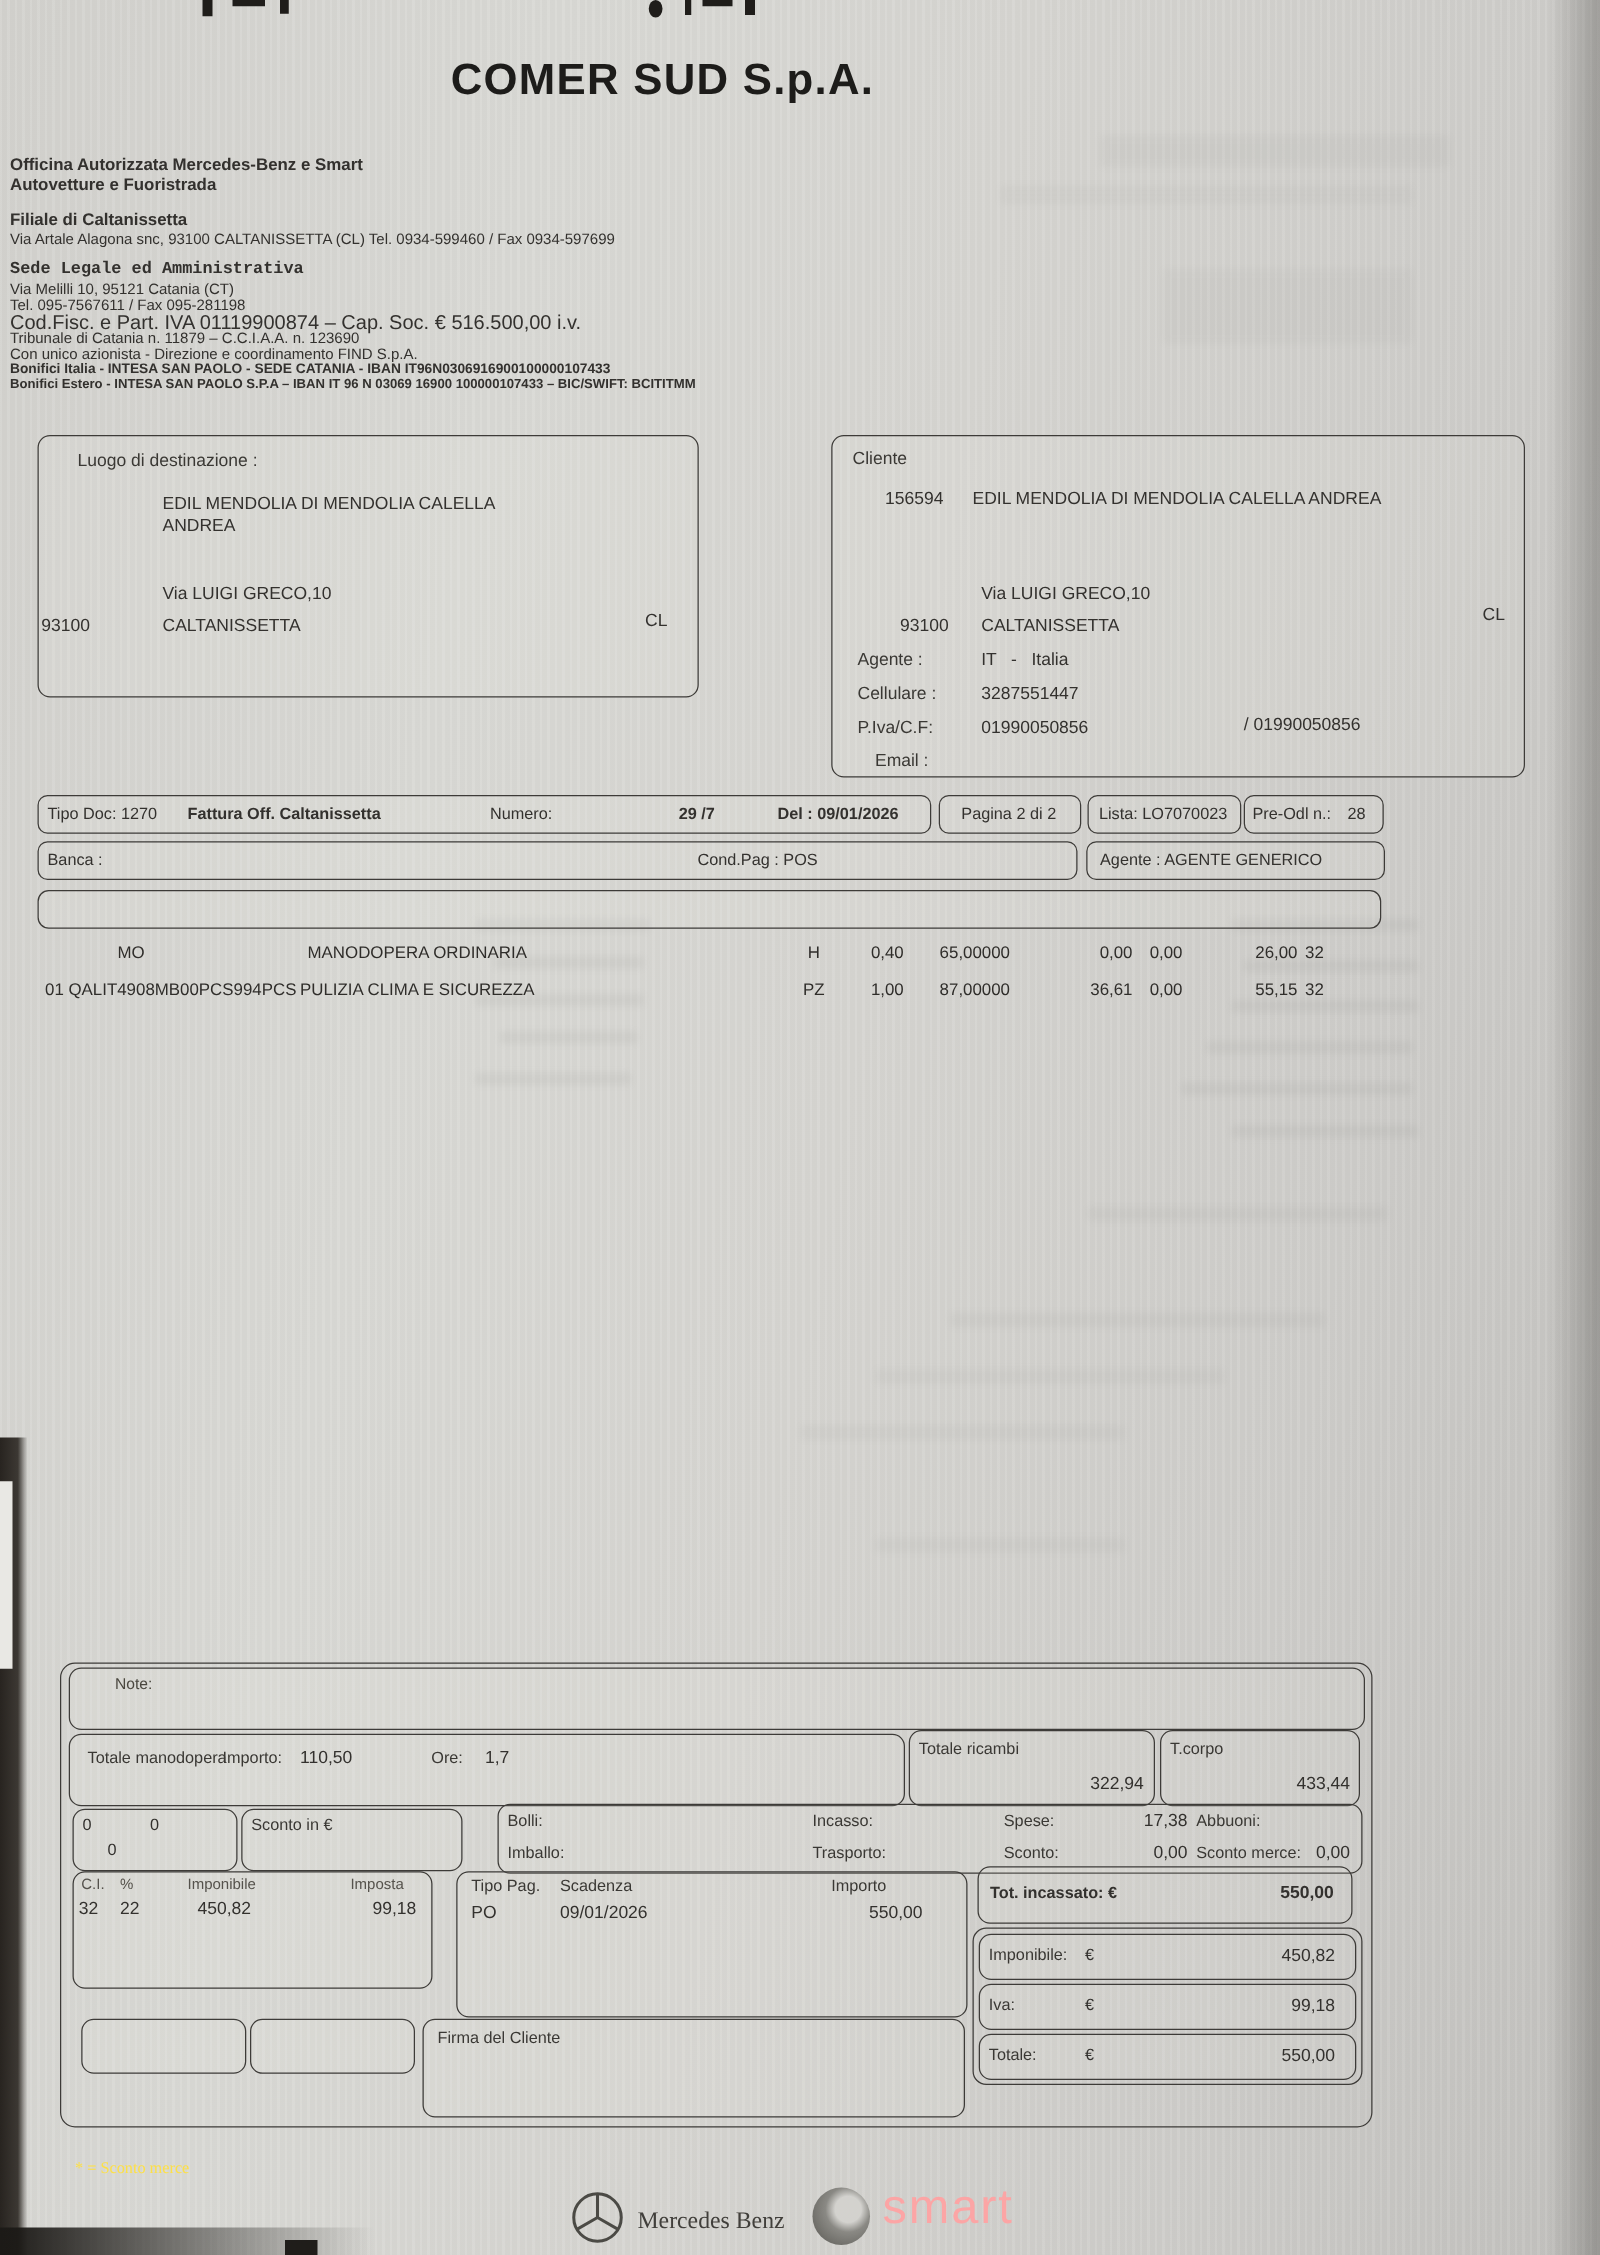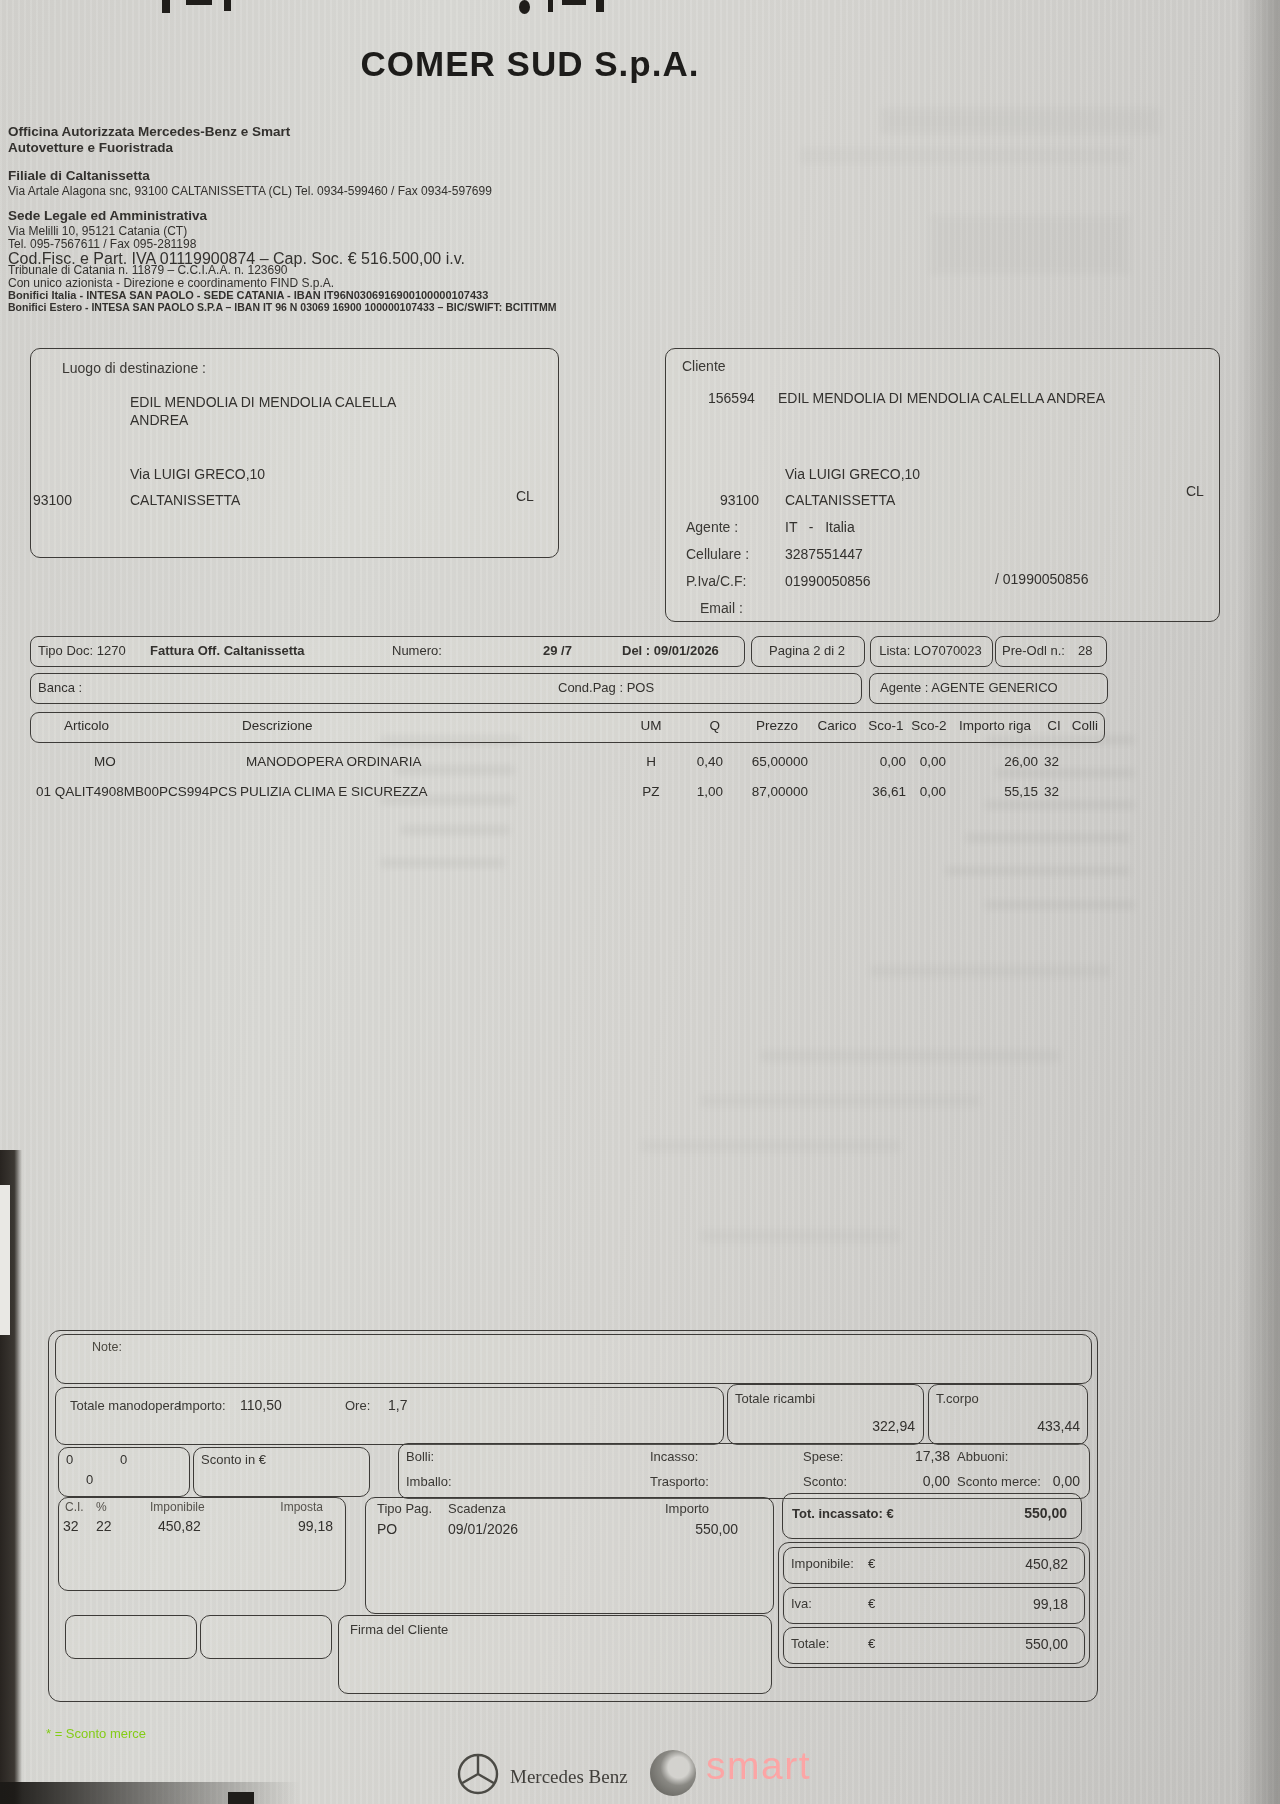--- a/index.html
+++ b/index.html
@@ -74,21 +74,21 @@
   <div class="ghost" style="left:700px;top:1095px;width:280px;height:12px;opacity:.06;"></div>
   <div class="ghost" style="left:640px;top:1140px;width:260px;height:12px;opacity:.06;"></div>
   <div class="ghost" style="left:700px;top:1230px;width:200px;height:12px;opacity:.06;"></div>
 
   <div class="a" style="left:0;top:44px;width:1060px;text-align:center;font-size:35px;font-weight:bold;letter-spacing:1px;color:#1d1c1a;">COMER SUD S.p.A.</div>
 
   <div class="a b" style="left:8px;top:124px;font-size:13.5px;">Officina Autorizzata Mercedes-Benz e Smart</div>
   <div class="a b" style="left:8px;top:140px;font-size:13.5px;">Autovetture e Fuoristrada</div>
   <div class="a b" style="left:8px;top:168px;font-size:13.5px;">Filiale di Caltanissetta</div>
   <div class="a" style="left:8px;top:184px;font-size:12px;">Via Artale Alagona snc, 93100 CALTANISSETTA (CL) Tel. 0934-599460 / Fax 0934-597699</div>
-  <div class="a b" style="left:8px;top:208px;font-size:13.5px;">Sede Legale ed Amministrativa</div>
+  <div class="a b" style="left:8px;top:208px;font-size:13.5px;font-family:Liberation Mono, monospace;">Sede Legale ed Amministrativa</div>
   <div class="a" style="left:8px;top:224px;font-size:12px;">Via Melilli 10, 95121 Catania (CT)</div>
   <div class="a" style="left:8px;top:237px;font-size:12px;">Tel. 095-7567611  /  Fax 095-281198</div>
   <div class="a" style="left:8px;top:250px;font-size:16px;">Cod.Fisc. e Part. IVA 01119900874 – Cap. Soc. € 516.500,00 i.v.</div>
   <div class="a" style="left:8px;top:263px;font-size:12px;">Tribunale di Catania n. 11879 – C.C.I.A.A. n. 123690</div>
   <div class="a" style="left:8px;top:276px;font-size:12px;">Con unico azionista - Direzione e coordinamento  FIND S.p.A.</div>
   <div class="a" style="left:8px;top:289px;font-size:11px;font-weight:600;">Bonifici Italia  -  INTESA SAN PAOLO - SEDE CATANIA - IBAN IT96N0306916900100000107433</div>
   <div class="a" style="left:8px;top:301px;font-size:10.5px;font-weight:600;">Bonifici Estero  -  INTESA SAN PAOLO S.P.A – IBAN IT 96 N 03069 16900 100000107433 – BIC/SWIFT: BCITITMM</div>
 
   <div class="bx" style="left:30px;top:348px;width:527px;height:208px;"></div>
   <div class="a t14 lbl" style="left:62px;top:360px;">Luogo di destinazione :</div>
@@ -130,33 +130,20 @@
   <div class="a t13" style="left:1002px;top:643px;">Pre-Odl n.:</div>
   <div class="a t13" style="left:1078px;top:643px;">28</div>
 
   <div class="bx bx-soft" style="left:30px;top:673px;width:830px;height:29px;border-radius:8px;"></div>
   <div class="a t13" style="left:38px;top:680px;">Banca :</div>
   <div class="a t13" style="left:558px;top:680px;">Cond.Pag : POS</div>
   <div class="bx bx-soft" style="left:869px;top:673px;width:237px;height:29px;border-radius:8px;"></div>
   <div class="a t13" style="left:880px;top:680px;">Agente :  AGENTE GENERICO</div>
 
   <div class="bx bx-soft" style="left:30px;top:712px;width:1073px;height:29px;border-radius:9px;"></div>
-  <div class="tbl-row" style="top:718px;">
-    <span class="h-art">Articolo</span>
-    <span class="h-desc">Descrizione</span>
-    <span class="h-c">UM</span>
-    <span class="h-q">Q</span>
-    <span class="h-przo">Prezzo</span>
-    <span class="h-c">Carico</span>
-    <span class="h-c">Sco-1</span>
-    <span class="h-c">Sco-2</span>
-    <span class="h-c">Importo riga</span>
-    <span class="h-c">CI</span>
-    <span class="h-c">Colli</span>
-  </div>
   <div class="tbl-row r1" style="top:754px;">
     <span class="c-art">MO</span>
     <span class="c-desc">MANODOPERA ORDINARIA</span>
     <span class="c-um">H</span>
     <span class="c-q">0,40</span>
     <span class="c-przo" style="text-align:right;">65,00000</span>
     <span class="c-car"></span>
     <span class="c-s1">0,00</span>
     <span class="c-s2">0,00</span>
     <span class="c-imp">26,00</span>
@@ -252,21 +239,21 @@
   <div class="bx bx-soft" style="left:783px;top:1627px;width:300px;height:35px;"></div>
   <div class="a t13 lbl" style="left:791px;top:1636px;">Totale:</div>
   <div class="a t13" style="left:868px;top:1636px;">€</div>
   <div class="a t14 rt" style="left:973px;top:1636px;width:95px;">550,00</div>
 
   <div class="bx bx-soft" style="left:65px;top:1615px;width:130px;height:42px;"></div>
   <div class="bx bx-soft" style="left:200px;top:1615px;width:130px;height:42px;"></div>
   <div class="bx bx-soft" style="left:338px;top:1615px;width:432px;height:77px;"></div>
   <div class="a t13 lbl" style="left:350px;top:1622px;">Firma del Cliente</div>
 
-  <div class="a t13" style="left:46px;top:1726px;color:#84cc16;">* = Sconto merce</div>
+  <div class="a t13" style="left:60px;top:1726px;color:#fde047;font-family:Liberation Serif, serif;">* = Sconto merce</div>
 
   <div class="a star-wrap" style="left:456px;top:1752px;width:44px;height:44px;">
     <svg width="44" height="44" viewBox="0 0 44 44">
       <circle cx="22" cy="22" r="19" fill="none" stroke="#4b4a45" stroke-width="2.4"></circle>
       <path d="M22 3 L22 22 M22 22 L38.5 31.5 M22 22 L5.5 31.5" fill="none" stroke="#4b4a45" stroke-width="2.4"></path>
     </svg>
   </div>
   <div class="mb-txt" style="left:510px;top:1766px;">Mercedes Benz</div>
   <div class="smart-ball" style="left:650px;top:1750px;"></div>
   <div class="smart-txt" style="left:706px;top:1744px;">smart</div>

